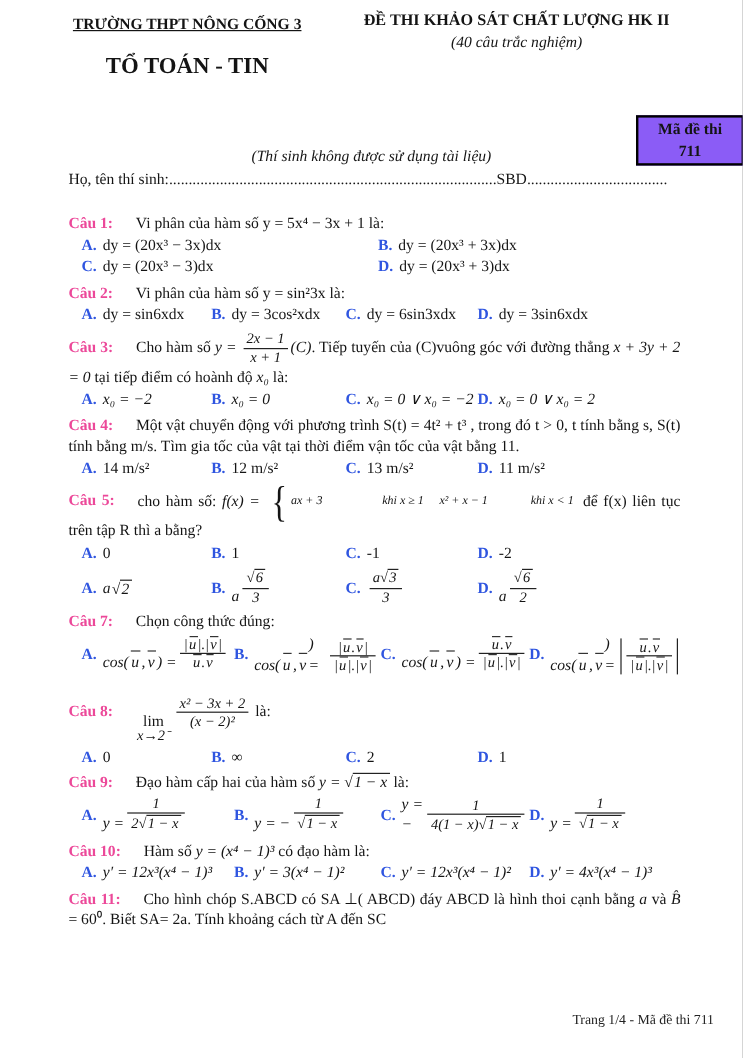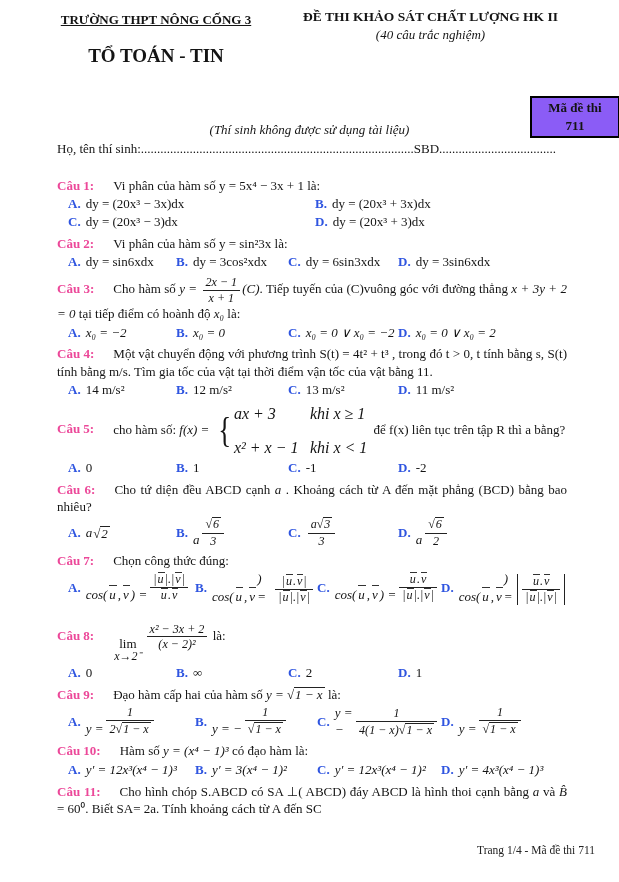--- a/index.html
+++ b/index.html
@@ -51,21 +51,21 @@
   .vec{font-style:italic;display:inline-block;position:relative;padding:0 1px;}
   .vec::before{content:"";position:absolute;top:-1px;left:1px;right:0;border-top:1px solid #333;}
   .abs{display:inline-flex;align-items:center;border-left:1px solid #222;border-right:1px solid #222;
        padding:0 2px;margin:0 2px;}
   .lim{display:inline-flex;flex-direction:column;align-items:center;vertical-align:-8px;
        margin:0 3px 0 1px;line-height:1;}
   .limword{line-height:1;margin-top:28px;}
   .limsub{font-size:12px;font-style:italic;line-height:1.1;}
   .cases{display:inline-flex;align-items:center;vertical-align:middle;margin:0 3px;}
   .brace{font-size:36px;line-height:0.85;font-weight:400;transform:scaleX(0.75);margin-right:1px;}
-  .crows{display:inline-flex;flex-direction:column;gap:13px;font-size:16px;}
+  .crows{display:inline-flex;gap:13px;font-size:10px;}
   .crow{display:flex;}
   .cl{min-width:76px;white-space:nowrap;display:inline-flex;align-items:center;}
   .cr{white-space:nowrap;display:inline-flex;align-items:center;justify-content:center;}
   
   .footer{position:absolute;right:24px;bottom:24px;font-size:11.5px;color:#222;}
 </style>
 </head>
 <body>
 
 <div class="page">
@@ -259,21 +259,20 @@
           </span>
           <span class="opt">
             <span class="optletter">D.</span>
             <span class="optc">
               <span class="t">-2</span>
             </span>
           </span>
         </div>
       </div>
       <div class="question">
-        <div class="stem"><span class="qlabel">Câu 6:</span><span class="t">Cho tứ diện đều ABCD cạnh </span><span class="m">a</span><span class="t"> . Khoảng cách từ A đến mặt phẳng (BCD) bằng bao nhiêu?</span></div>
         <div class="options g4">
           <span class="opt">
             <span class="optletter">A.</span>
             <span class="optc">
               <span class="m">a</span>
               <span class="sqrt">
                 <span class="rsym">√</span>
                 <span class="rad"><span class="m">2</span></span>
               </span>
             </span>

